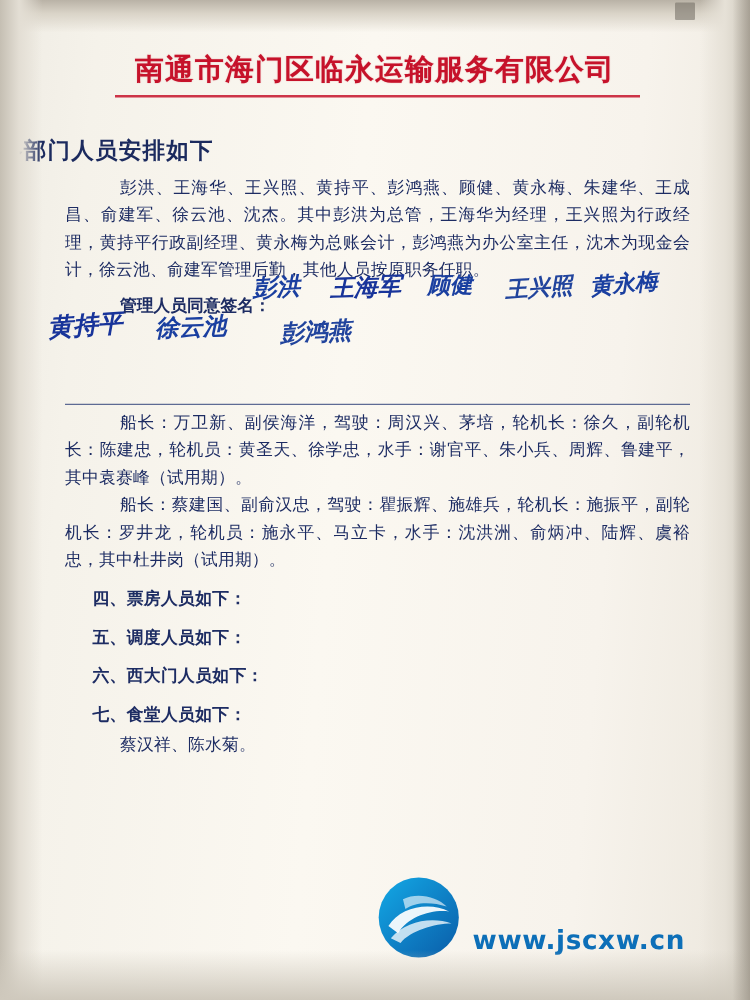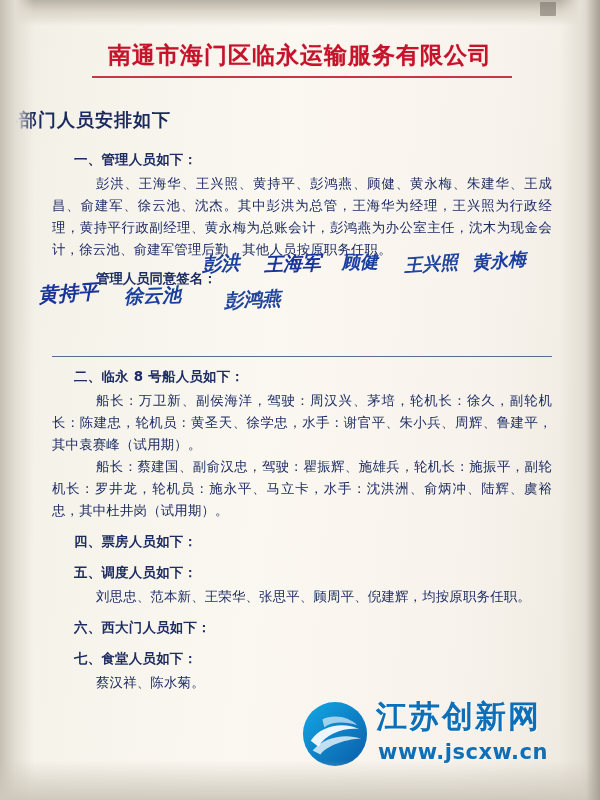--- a/index.html
+++ b/index.html
@@ -189,48 +189,45 @@
 <div class="page">
 
   <div class="content">
 
     <div class="title">南通市海门区临永运输服务有限公司</div>
     <div class="title-rule"></div>
     <div class="subtitle">各部门人员安排如下</div>
 
     <div class="body-col">
 
-      <div class="sec-head">一、管理人员如下：</div>
       <div class="para">彭洪、王海华、王兴照、黄持平、彭鸿燕、顾健、黄永梅、朱建华、王成昌、俞建军、徐云池、沈杰。其中彭洪为总管，王海华为经理，王兴照为行政经理，黄持平行政副经理、黄永梅为总账会计，彭鸿燕为办公室主任，沈木为现金会计，徐云池、俞建军管理后勤，其他人员按原职务任职。</div>
 
       <div class="sign-label">管理人员同意签名：</div>
 
       <div class="handwrite-zone">
         <span class="hw" style="left:150px; top:-18px; font-size:19px; transform:rotate(-3deg);">彭洪</span>
         <span class="hw ink2" style="left:212px; top:-18px; font-size:19px; transform:rotate(-2deg);">王海军</span>
         <span class="hw" style="left:290px; top:-19px; font-size:18px; transform:rotate(-1deg);font-style:italic;">顾健</span>
         <span class="hw ink3" style="left:352px; top:-17px; font-size:18px; transform:rotate(-4deg);">王兴照</span>
         <span class="hw" style="left:420px; top:-20px; font-size:18px; transform:rotate(-5deg);">黄永梅</span>
 
         <span class="hw ink2" style="left:-14px; top:12px; font-size:20px; transform:rotate(-4deg);">黄持平</span>
         <span class="hw" style="left:72px; top:14px; font-size:19px; transform:rotate(-2deg);">徐云池</span>
         <span class="hw ink3" style="left:172px; top:18px; font-size:19px; transform:rotate(-3deg);">彭鸿燕</span>
       </div>
 
       <div class="divider"></div>
 
-      <div class="sec-head">二、临永 8 号船人员如下：</div>
       <div class="para">船长：万卫新、副侯海洋，驾驶：周汉兴、茅培，轮机长：徐久，副轮机长：陈建忠，轮机员：黄圣天、徐学忠，水手：谢官平、朱小兵、周辉、鲁建平，其中袁赛峰（试用期）。</div>
 
       <div class="para">船长：蔡建国、副俞汉忠，驾驶：瞿振辉、施雄兵，轮机长：施振平，副轮机长：罗井龙，轮机员：施永平、马立卡，水手：沈洪洲、俞炳冲、陆辉、虞裕忠，其中杜井岗（试用期）。</div>
 
       <div class="sec-head">四、票房人员如下：</div>
 
       <div class="sec-head">五、调度人员如下：</div>
-      <div class="para">刘思忠、范本新、王荣华、张思平、顾周平、倪建辉，均按原职务任职。</div>
 
       <div class="sec-head">六、西大门人员如下：</div>
 
       <div class="sec-head">七、食堂人员如下：</div>
       <div class="para">蔡汉祥、陈水菊。</div>
 
     </div>
   </div>
 
   <div class="logo">
@@ -239,21 +236,20 @@
         <linearGradient id="g1" x1="0" y1="0" x2="1" y2="1">
           <stop offset="0%" stop-color="#13a9e6"></stop>
           <stop offset="100%" stop-color="#0a5ca8"></stop>
         </linearGradient>
       </defs>
       <circle cx="35" cy="35" r="33" fill="url(#g1)"></circle>
       <path d="M10 42 C20 26, 44 22, 60 30 C46 28, 26 34, 18 48 Z" fill="#ffffff" opacity=".92"></path>
       <path d="M12 52 C24 38, 46 34, 62 40 C48 40, 28 46, 20 56 Z" fill="#ffffff" opacity=".75"></path>
       <path d="M22 20 C34 14, 50 18, 58 26 C46 22, 32 22, 24 28 Z" fill="#ffffff" opacity=".6"></path>
     </svg>
-    <div class="logo-text">江苏创新网</div>
     <div class="logo-url">www.jscxw.cn</div>
   </div>
 
   <div class="shade-top"></div>
   <div class="shade-left"></div>
   <div class="shade-right"></div>
   <div class="shade-bottom"></div>
   <div class="edge-fold"></div>
   <div class="corner-mark"></div>
 

